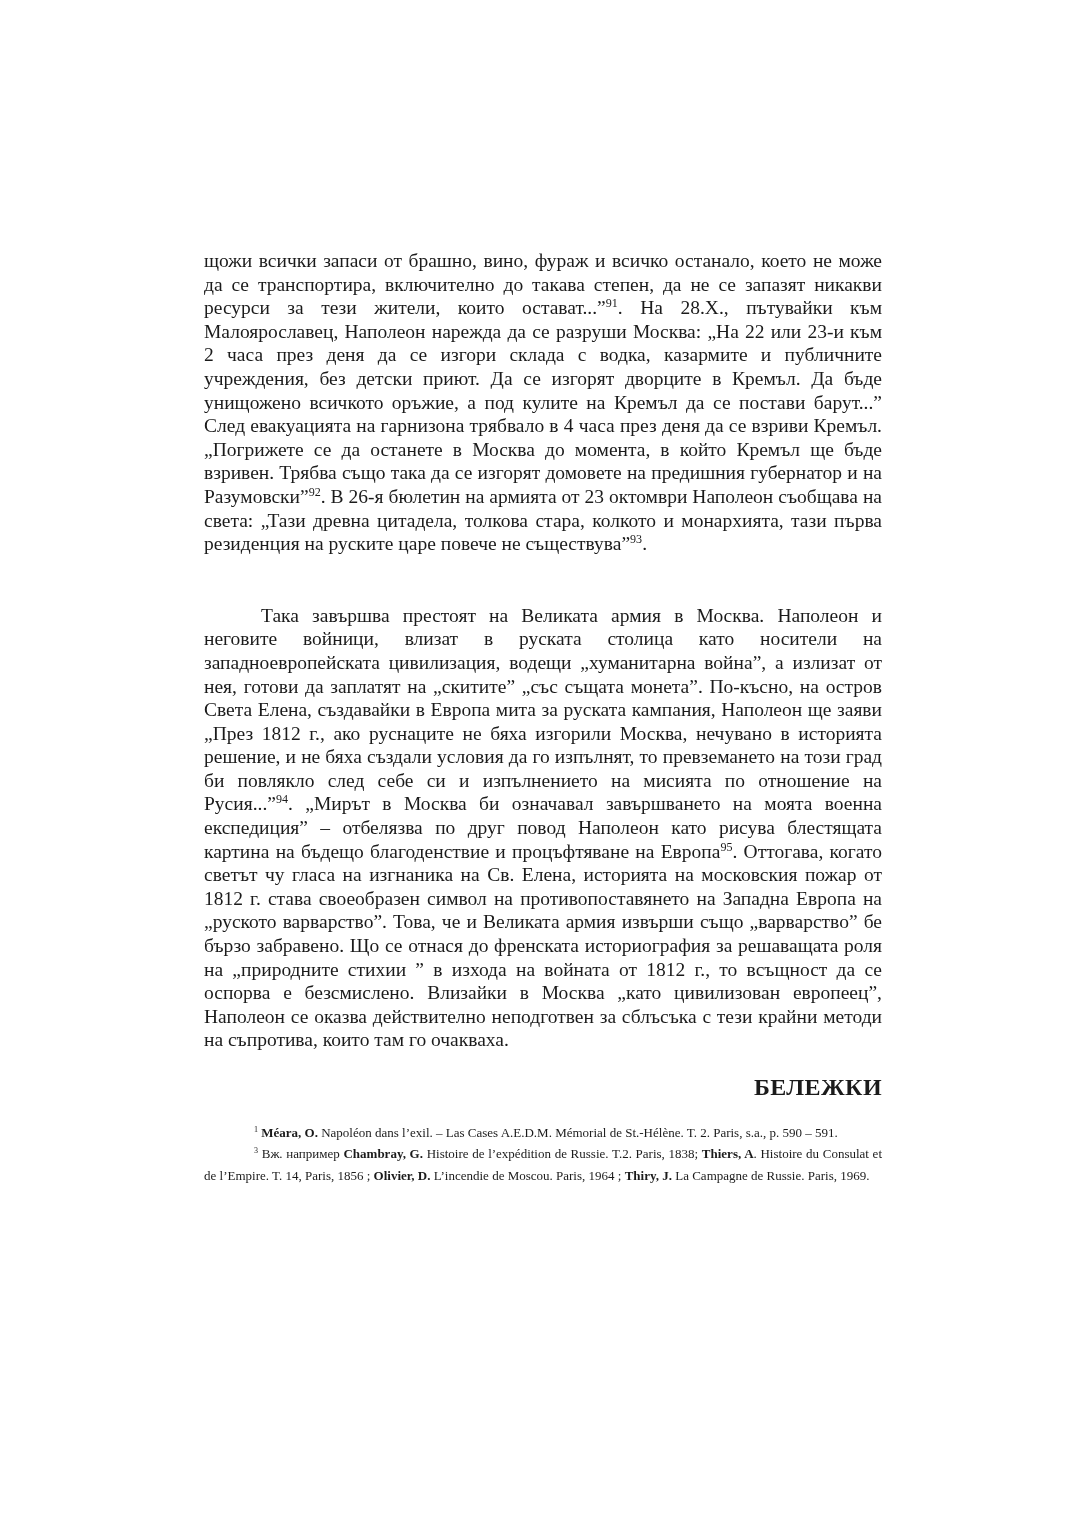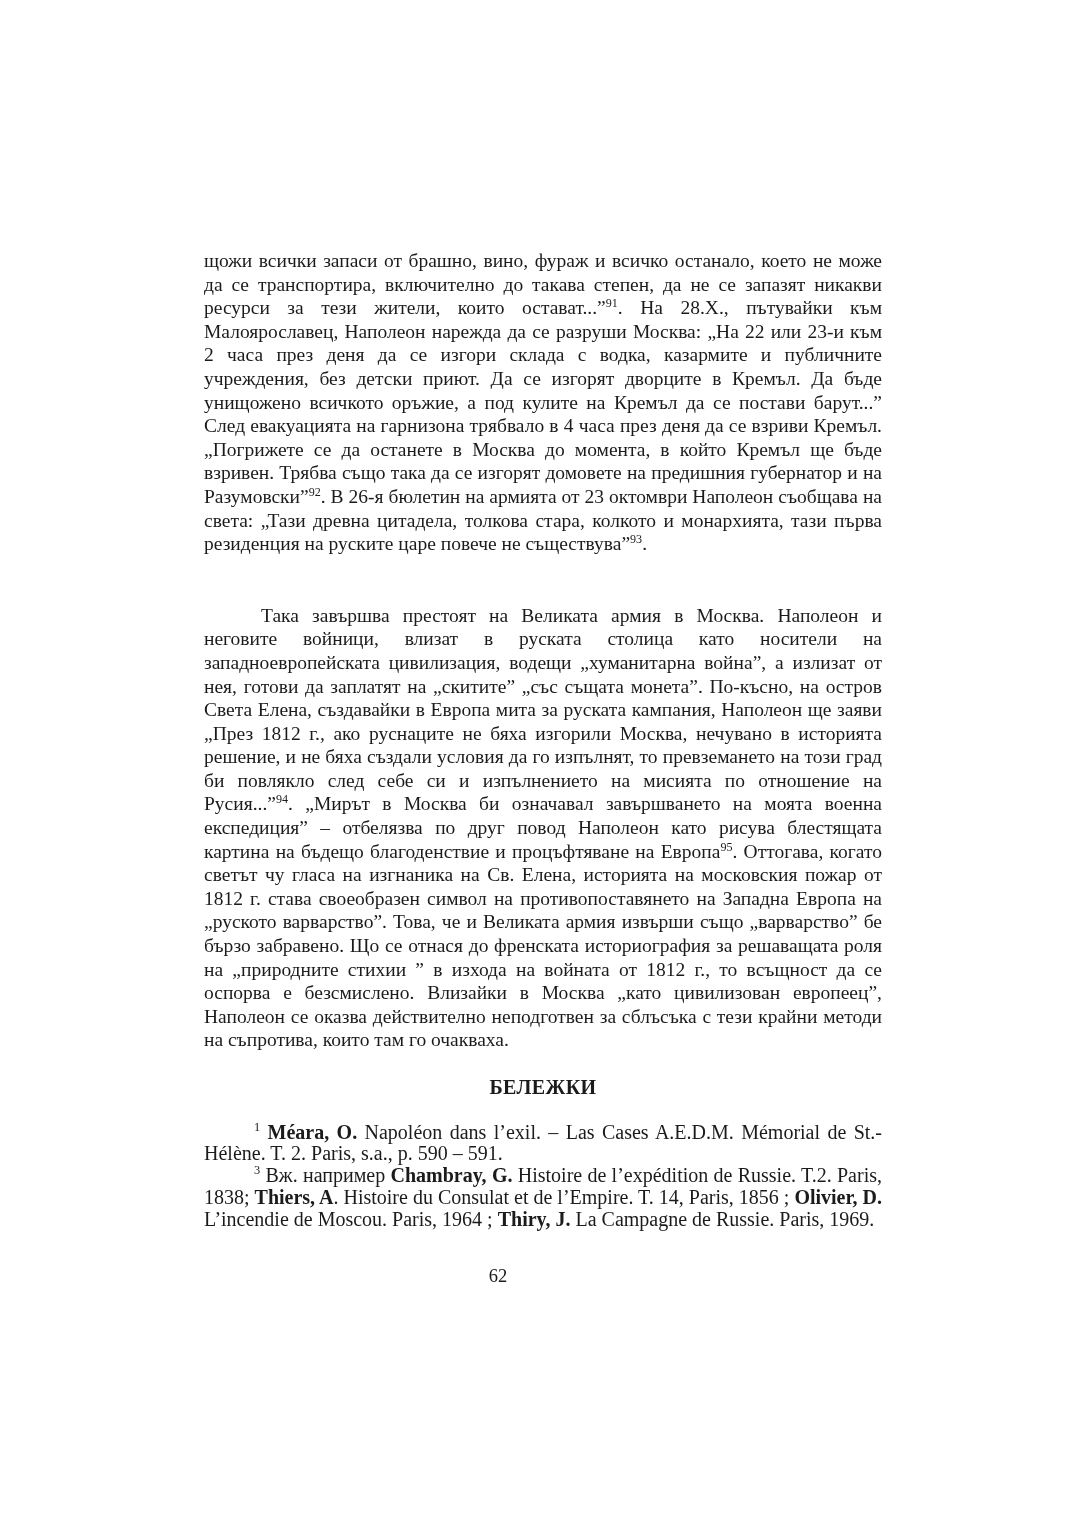--- a/index.html
+++ b/index.html
@@ -33,27 +33,27 @@
     text-indent: 57px;
     margin-top: 48px;
   }
   sup {
     font-size: 0.62em;
     line-height: 0;
     vertical-align: super;
   }
   .notes-heading {
     margin: 24px 0 22px 0;
-    text-align: center;
-    font-size: 20px;
+    text-align: right;
+    font-size: 24px;
     font-weight: bold;
     letter-spacing: 0.4px;
   }
   .footnotes {
-    font-size: 20px;
+    font-size: 13px;
     line-height: 21.8px;
   }
   .footnote {
     margin: 0;
     text-indent: 50px;
     text-align: justify;
   }
   .page-number {
     position: absolute;
     top: 1266px;
@@ -72,14 +72,13 @@
     <p class="body-par indent"><span>Така завършва престоят на Великата армия в Москва. Наполеон и неговите войници, влизат в руската столица като носители на западноевропейската цивилизация, водещи „хуманитарна война”, а излизат от нея, готови да заплатят на „скитите” „със същата монета”. По-късно, на остров Света Елена, създавайки в Европа мита за руската кампания, Наполеон ще заяви „През 1812 г., ако руснаците не бяха изгорили Москва, нечувано в историята решение, и не бяха създали условия да го изпълнят, то превземането на този град би повлякло след себе си и изпълнението на мисията по отношение на Русия...”</span><sup>94</sup><span>. „Мирът в Москва би означавал завършването на моята военна експедиция” – отбелязва по друг повод Наполеон  като рисува блестящата картина на бъдещо благоденствие и процъфтяване на Европа</span><sup>95</sup><span>. Оттогава, когато светът чу гласа на изгнаника на Св. Елена, историята на московския пожар от 1812 г. става своеобразен символ на противопоставянето на Западна Европа на „руското варварство”. Това, че и Великата армия извърши също „варварство” бе бързо забравено. Що се отнася до френската историография за решаващата роля на „природните стихии ” в изхода на войната от 1812 г., то всъщност да се оспорва е безсмислено. Влизайки в Москва „като цивилизован европеец”, Наполеон се оказва действително неподготвен за сблъсъка с тези крайни методи на съпротива, които там го очакваха.</span></p>
 
     <h3 class="notes-heading">БЕЛЕЖКИ</h3>
 
     <div class="footnotes">
       <p class="footnote"><sup>1</sup><span> </span><span style="font-weight: bold;">Méara, O.</span><span> Napoléon dans l’exil. – Las Cases A.E.D.M. Mémorial de St.-Hélène. T. 2. Paris, s.a., p. 590 – 591.</span></p>
       <p class="footnote"><sup>3</sup><span> Вж. например </span><span style="font-weight: bold;">Chambray, G.</span><span> Histoire de l’expédition de Russie. T.2. Paris, 1838; </span><span style="font-weight: bold;">Thiers, A</span><span>. Histoire du Consulat et de l’Empire. T. 14, Paris, 1856 ; </span><span style="font-weight: bold;">Olivier, D.</span><span> L’incendie de Moscou. Paris, 1964 ; </span><span style="font-weight: bold;">Thiry, J.</span><span> La Campagne de Russie. Paris, 1969.</span></p>
     </div>
   </div>
 
-  <div class="page-number">62</div>
 </div>
 
 </body></html>

